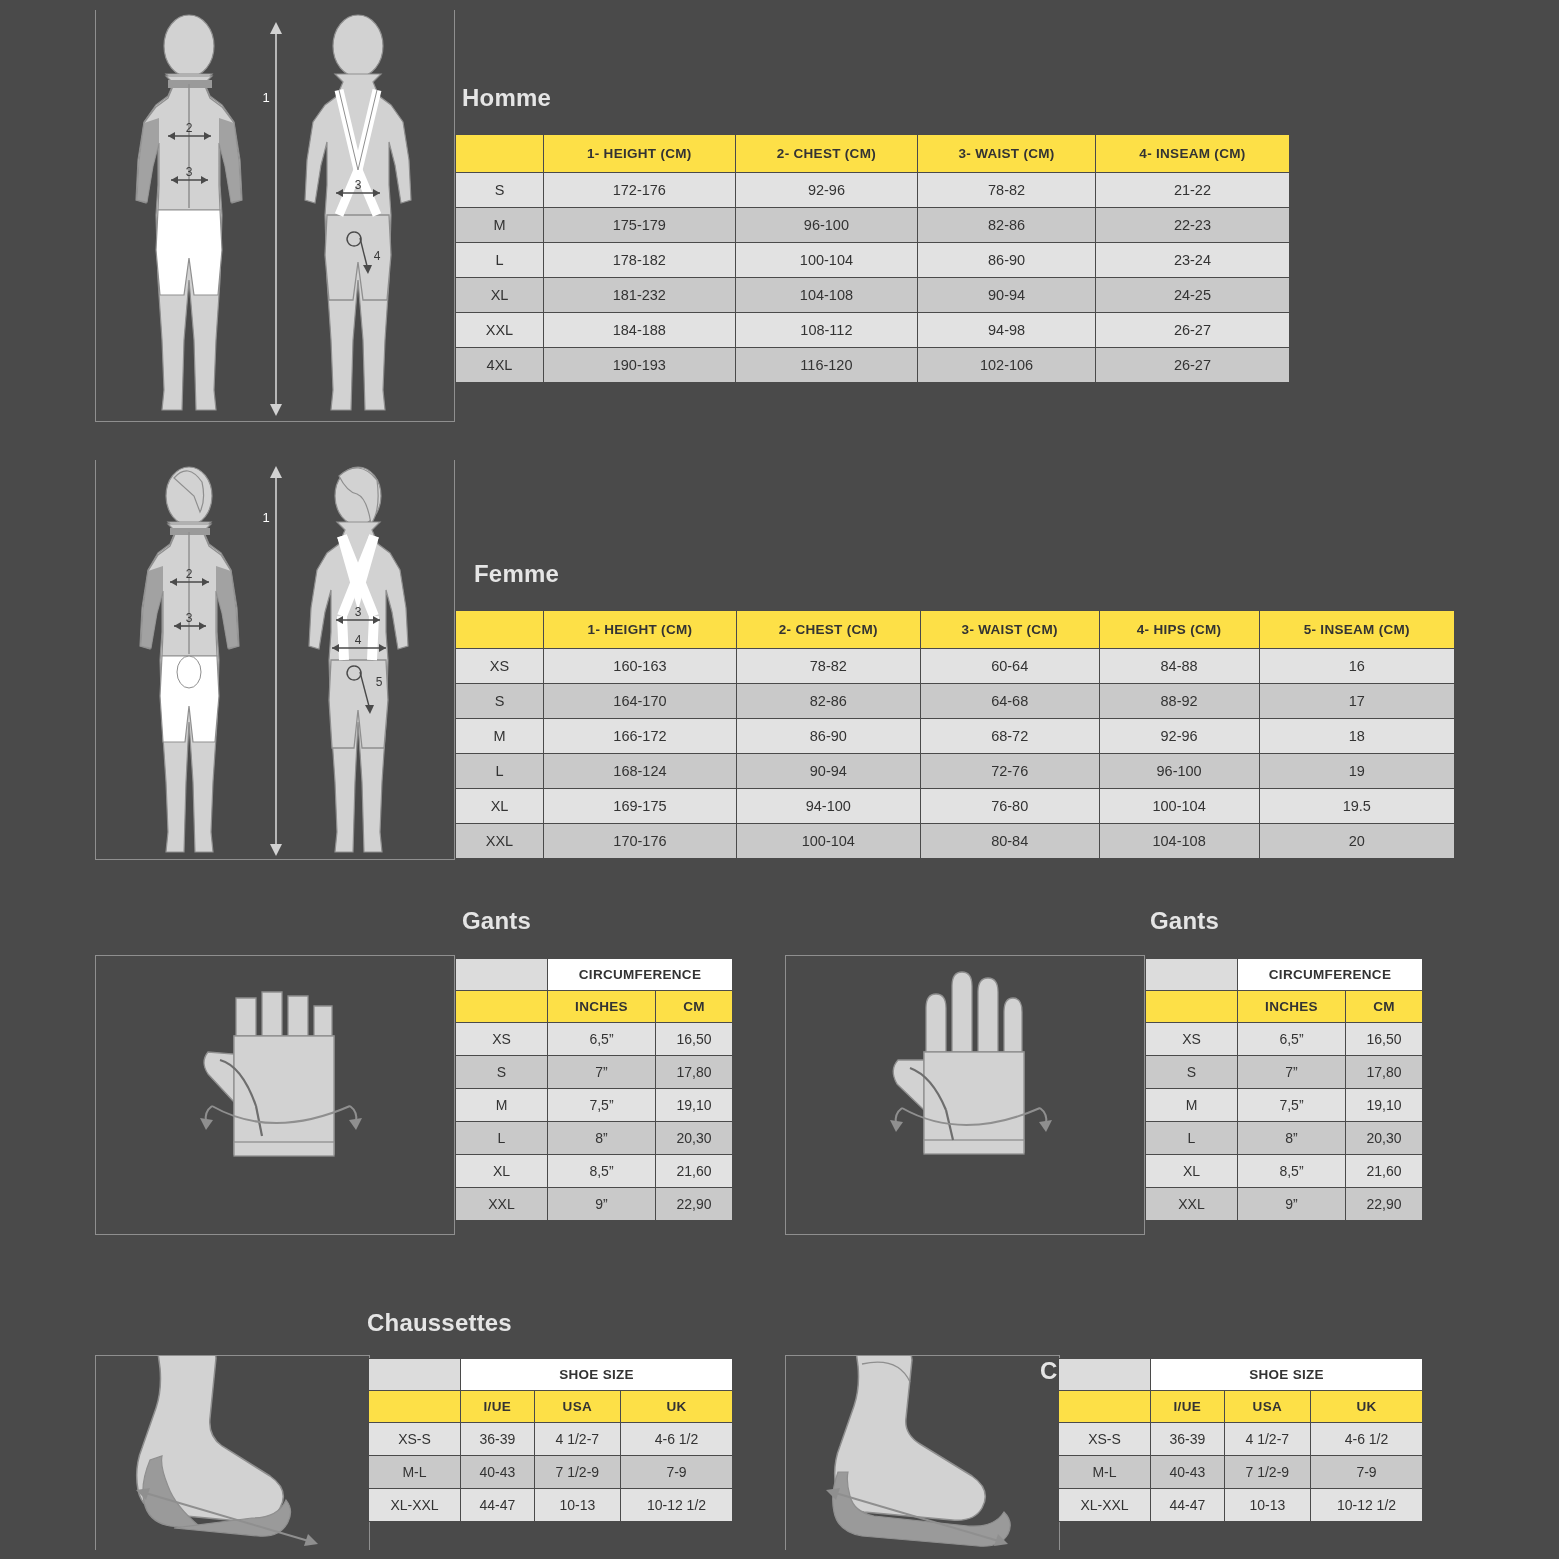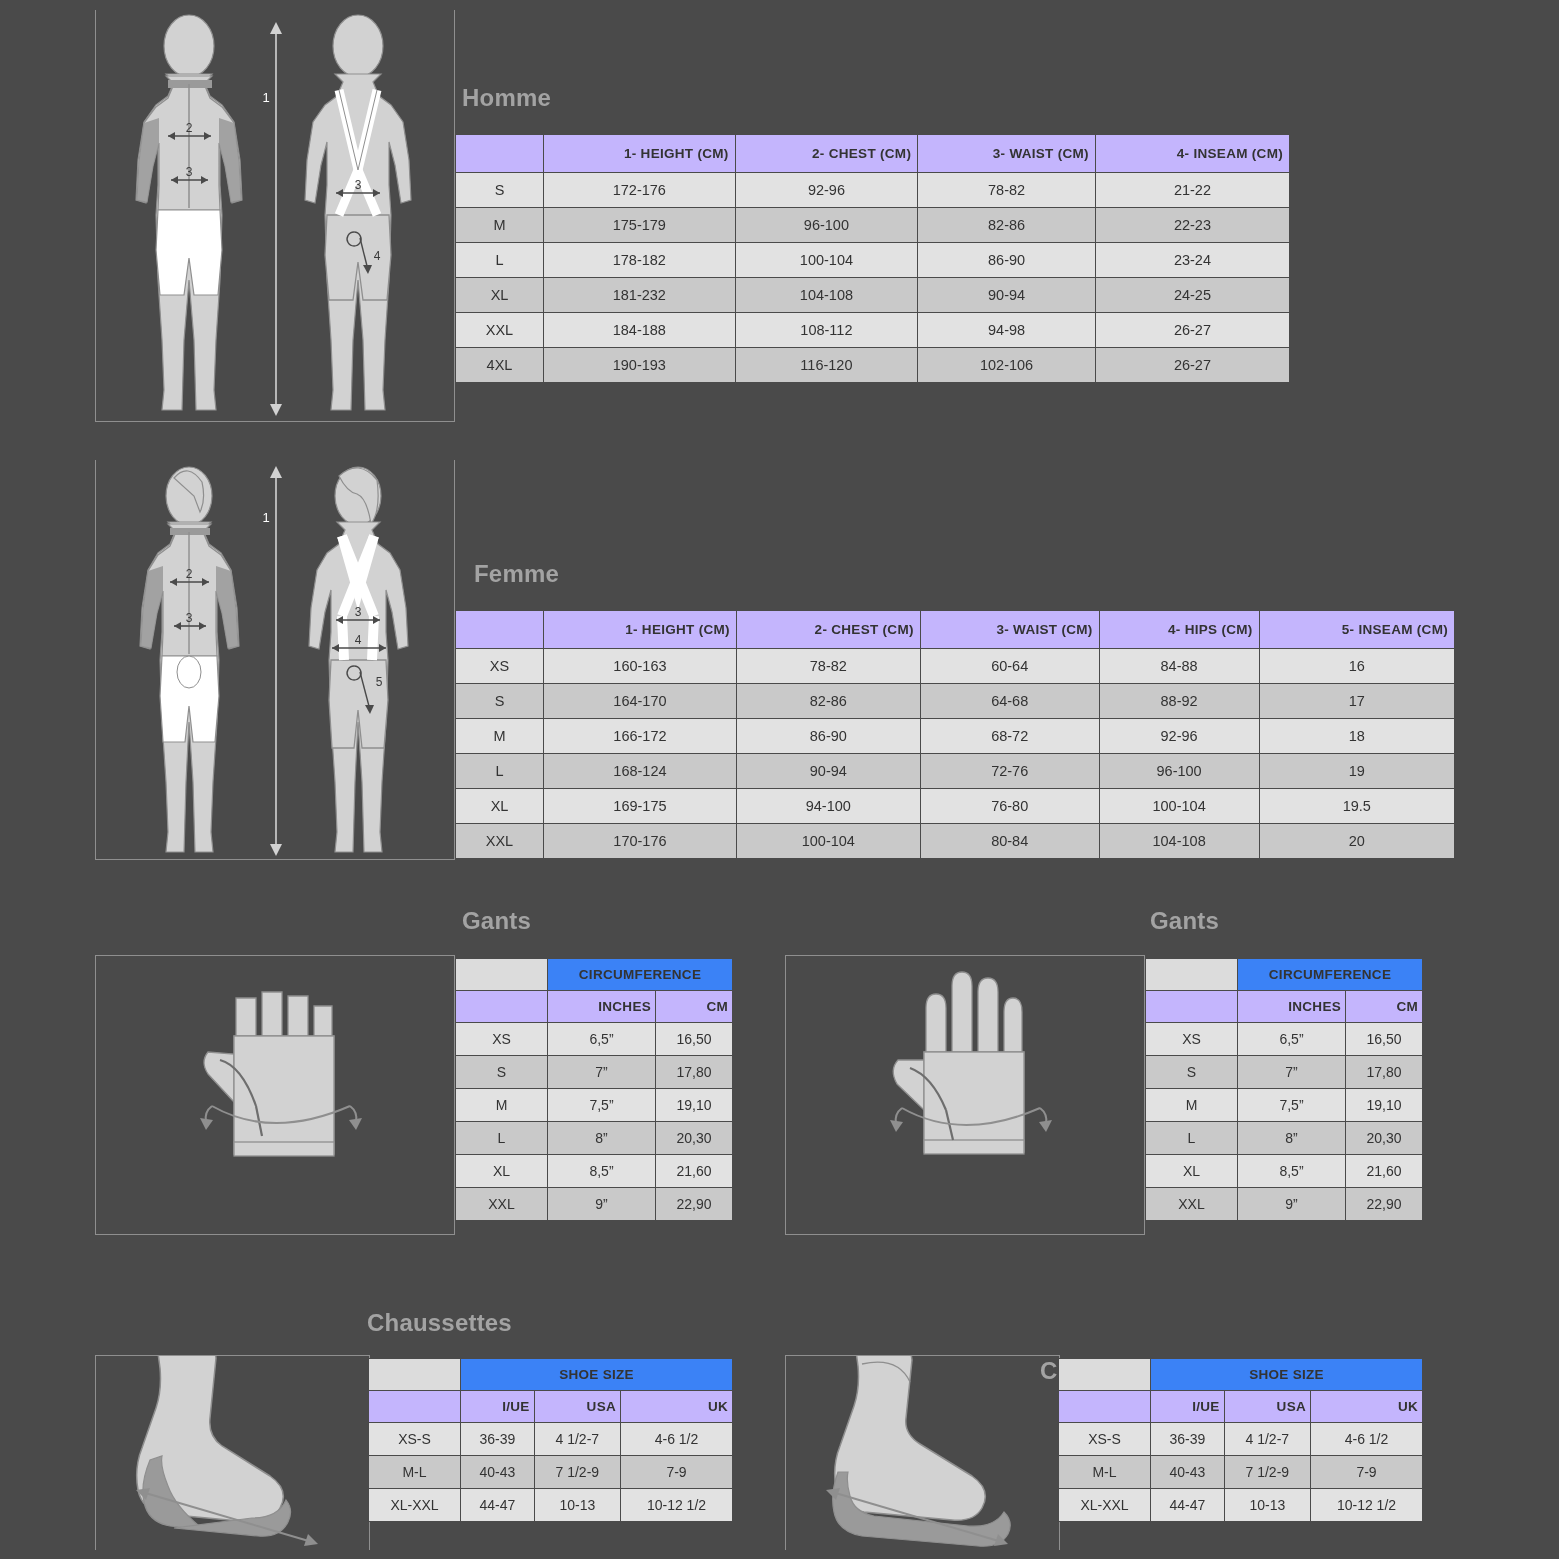--- a/index.html
+++ b/index.html
@@ -19,40 +19,39 @@
     width: 100%;
     font-size: 14.5px;
   }
   th, td {
     text-align: center;
     font-weight: normal;
     border: 1px solid #4a4a4a;
     white-space: nowrap;
   }
   .hdr th {
-    background: #c4b5fd;
+    background: #fde047;
     color: #333333;
     font-size: 13.5px;
     font-weight: bold;
     letter-spacing: .3px;
     padding: 11px 6px;
-    text-align: right;
   }
   tbody td {
     padding: 9px 6px;
   }
   tbody tr:nth-child(odd) td { background: #e2e2e2; color: #333; }
   tbody tr:nth-child(even) td { background: #c9c9c9; color: #333; }
   td.sz, th.sz { width: 88px; }
 
   .section-title {
     font-size: 24px;
     font-weight: bold;
     letter-spacing: .2px;
-    color: #a3a3a3;
+    color: #e5e5e5;
   }
 
   
   .figbox {
     border: 1px solid #8f8f8f;
     position: relative;
     background: transparent;
   }
   .fig-svg { display: block; }
 
@@ -84,21 +83,21 @@
 
   #covers-title { left: 1040px; top: 1309px; margin-top: 48px; }
   #covers-fig { left: 785px; top: 1355px; width: 275px; height: 195px; }
   #covers-table { left: 1058px; top: 1358px; width: 365px; }
 
   .small-tbl { font-size: 14px; }
   .small-tbl th, .small-tbl td { padding: 8px 4px; }
   .small-tbl .sz { width: 92px; }
   .blank-cell { background: #dcdcdc !important; border: 1px solid #4a4a4a; }
   .grp-hdr {
-    background: #3b82f6; color: #333; font-weight: bold;
+    background: #ffffff; color: #333; font-weight: bold;
     font-size: 13.5px; letter-spacing: .3px; padding: 10px 6px;
   }
 </style>
 </head>
 <body>
 
 <div class="page">
 
   <div class="figbox body-section" id="homme-figs" style="border-top:none;">
     <svg class="fig-svg" width="360" height="412" viewBox="0 0 360 412">

